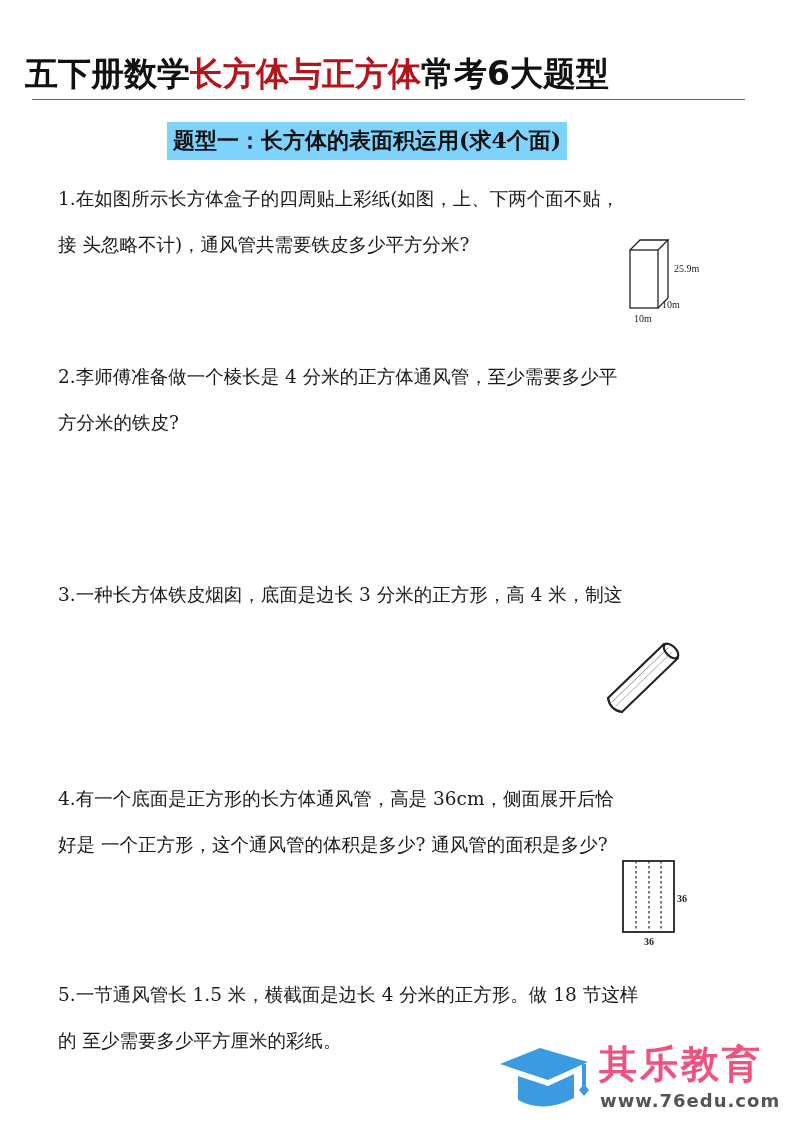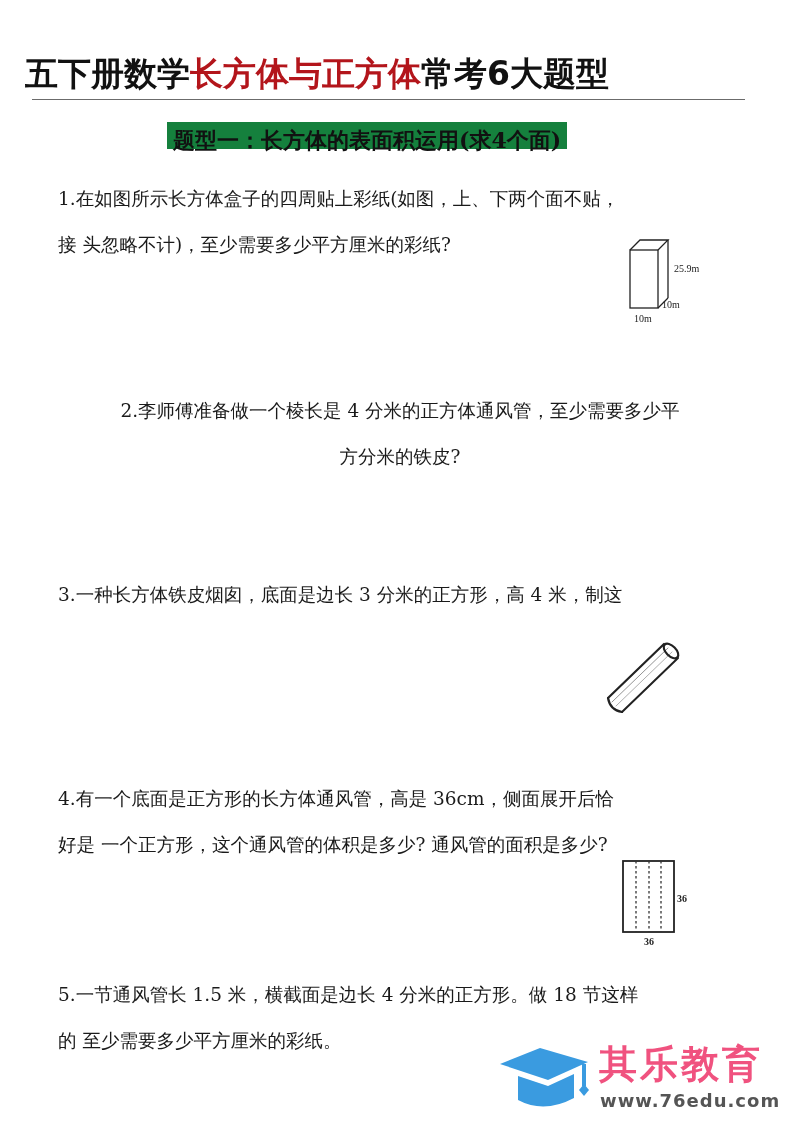--- a/index.html
+++ b/index.html
@@ -12,22 +12,22 @@
     font-family: "DejaVu Sans", "Liberation Sans", sans-serif;
     font-weight: bold; font-size: 33px; letter-spacing: 0px; color: #111;
     line-height: 44px;
   }
   .title .red { color: #b3151b; }
   .rule {
     position: absolute; left: 32px; top: 99px; width: 713px; height: 1px;
     background: #6b6b6b;
   }
   .section {
-    position: absolute; left: 167px; top: 122px; height: 27px;
-    background: #15803d; padding: 0 6px;
+    position: absolute; left: 167px; top: 122px; height: 38px;
+    background: #7dd3fc; padding: 0 6px;
     font-family: "DejaVu Serif", "Liberation Serif", serif;
     font-weight: bold; font-size: 22px; line-height: 36px; color: #111;
     white-space: nowrap;
   }
   .q {
     position: absolute; left: 50px; width: 700px;
     font-size: 18.5px; line-height: 38px; color: #1a1a1a;
   }
   .q p { margin: 8px; white-space: nowrap; }
   .fig { position: absolute; }
@@ -52,37 +52,37 @@
 
 <div class="title">
   <span>五下册数学</span><span class="red">长方体与正方体</span><span>常考6大题型</span>
 </div>
 <div class="rule"></div>
 
 <div class="section">题型一：长方体的表面积运用(求4个面)</div>
 
 <div class="q" style="top:172px;">
   <p>1.在如图所示长方体盒子的四周贴上彩纸(如图，上、下两个面不贴，</p>
-  <p>接 头忽略不计)，至少需要多少平方厘米的彩纸?</p>
+  <p>接 头忽略不计)，通风管共需要铁皮多少平方分米?</p>
 </div>
 <div class="fig" style="left:612px; top:232px;">
   <svg width="110" height="95" viewBox="0 0 110 95">
     <g fill="none" stroke="#222" stroke-width="1.3">
       <rect x="18" y="18" width="28" height="58"></rect>
       <polyline points="18,18 28,8 56,8 46,18"></polyline>
       <line x1="56" y1="8" x2="56" y2="66"></line>
       <line x1="56" y1="66" x2="46" y2="76"></line>
     </g>
     <text class="svgtext" x="62" y="40" font-size="10" fill="#222">25.9m</text>
     <text class="svgtext" x="50" y="76" font-size="10" fill="#222">10m</text>
     <text class="svgtext" x="22" y="90" font-size="10" fill="#222">10m</text>
   </svg>
 </div>
 
-<div class="q" style="top:384px;text-align:center;">
+<div class="q" style="top:350px;">
   <p>2.李师傅准备做一个棱长是  4  分米的正方体通风管，至少需要多少平</p>
   <p>方分米的铁皮?</p>
 </div>
 
 <div class="q" style="top:568px;">
   <p>3.一种长方体铁皮烟囱，底面是边长  3  分米的正方形，高  4  米，制这</p>
 </div>
 <div class="fig" style="left:598px; top:636px;">
   <svg width="88" height="84" viewBox="0 0 88 84">
     <g fill="none" stroke="#222" stroke-linecap="round">

